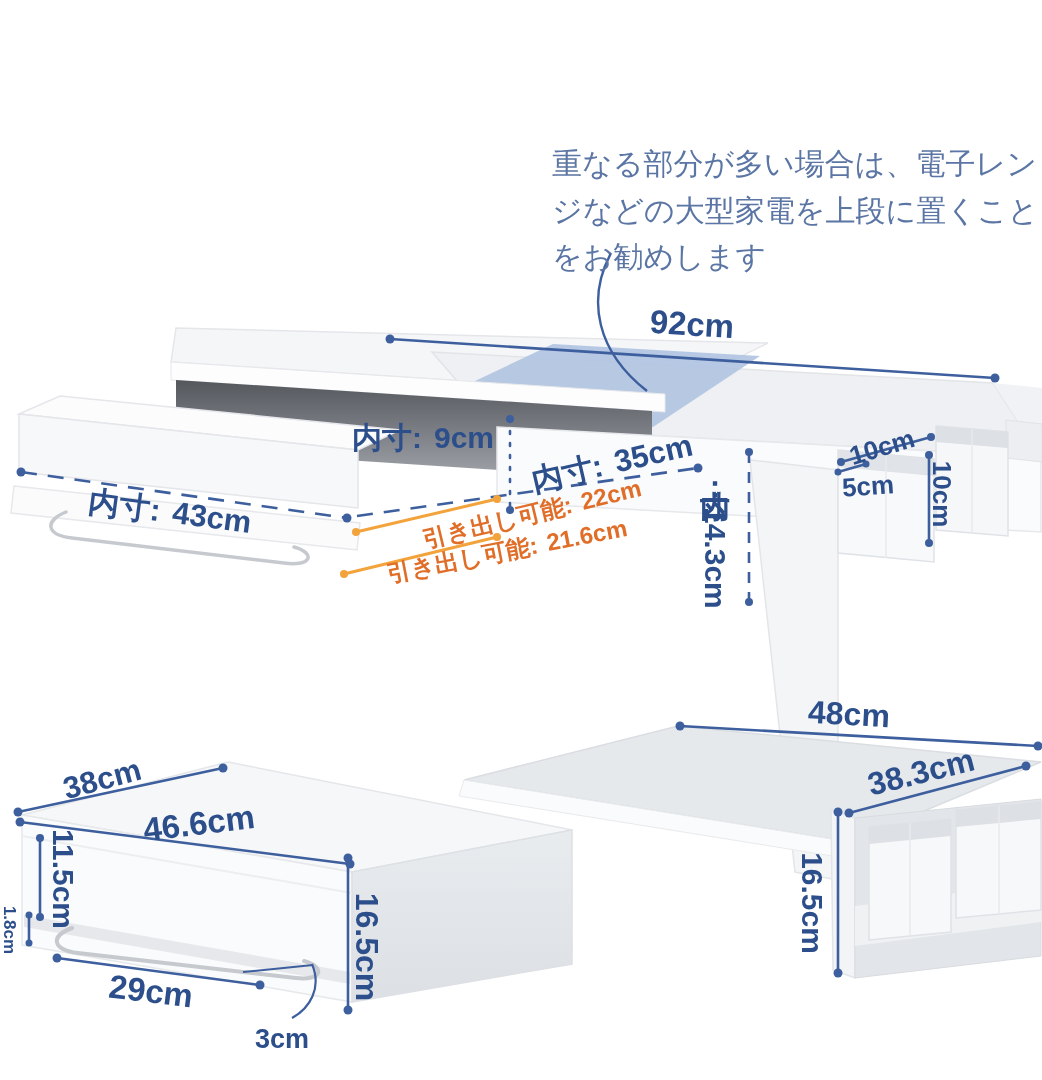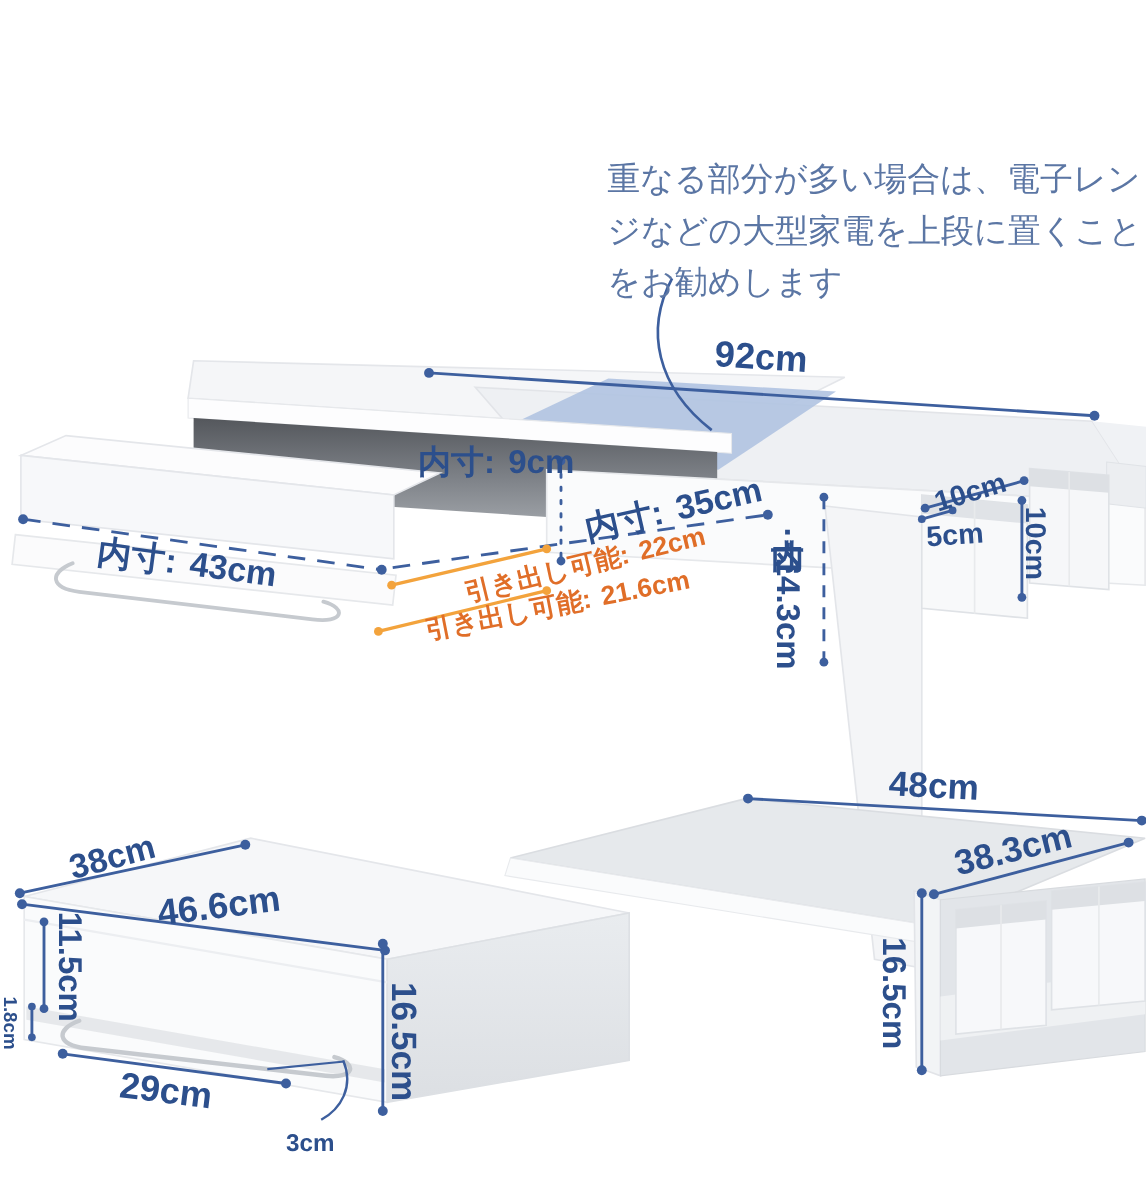--- a/index.html
+++ b/index.html
@@ -176,21 +176,21 @@
         <circle cx="1026" cy="766" r="4.5"></circle>
       <circle cx="838" cy="812" r="4.5"></circle>
         <circle cx="838" cy="973" r="4.5"></circle>
     </g>
   </svg>
 
   <div id="notice-body">重なる部分が多い場合は、電子レンジなどの大型家電を上段に置くことをお勧めします</div>
 
   <div class="lbl" style="left:692px;top:324px;font-size:33px;transform:translate(-50%,-50%) rotate(3.6deg);">92cm</div>
 
-  <div class="lbl" style="left:352px;top:406px;font-size:30px;margin-left:28px;">
+  <div class="lbl" style="left:352px;top:423px;font-size:30px;">
     <span class="pre">内寸:</span><span class="val">9cm</span>
   </div>
 
   <div class="lbl" style="left:612px;top:463px;font-size:31px;transform:translate(-50%,-50%) rotate(-13deg);">
     <span class="pre">内寸:</span><span class="val">35cm</span>
   </div>
 
   <div class="lbl" style="left:170px;top:512px;font-size:31px;transform:translate(-50%,-50%) rotate(7.5deg);">
     <span class="pre">内寸:</span><span class="val">43cm</span>
   </div>
@@ -216,21 +216,21 @@
   <div class="lbl" style="left:102px;top:779px;font-size:31px;transform:translate(-50%,-50%) rotate(-15deg);">38cm</div>
 
   <div class="lbl" style="left:199px;top:823px;font-size:33px;transform:translate(-50%,-50%) rotate(-7deg);">46.6cm</div>
 
   <div class="lbl" style="left:63px;top:879px;font-size:30px;transform:translate(-50%,-50%) rotate(90deg);">11.5cm</div>
 
   <div class="lbl" style="left:9px;top:930px;font-size:17px;transform:translate(-50%,-50%) rotate(90deg);">1.8cm</div>
 
   <div class="lbl" style="left:151px;top:991px;font-size:33px;transform:translate(-50%,-50%) rotate(7deg);">29cm</div>
 
-  <div class="lbl" style="left:282px;top:1039px;font-size:22px;transform:translate(-50%,-50%);">3cm</div>
+  <div class="lbl" style="left:282px;top:1039px;font-size:27px;transform:translate(-50%,-50%);">3cm</div>
 
   <div class="lbl" style="left:367px;top:947px;font-size:32px;transform:translate(-50%,-50%) rotate(90deg);">16.5cm</div>
 
   <div class="lbl" style="left:849px;top:714px;font-size:32px;transform:translate(-50%,-50%) rotate(3deg);">48cm</div>
 
   <div class="lbl" style="left:921px;top:772px;font-size:32px;transform:translate(-50%,-50%) rotate(-14deg);">38.3cm</div>
 
   <div class="lbl" style="left:812px;top:903px;font-size:30px;transform:translate(-50%,-50%) rotate(90deg);">16.5cm</div>
 
 </div>

